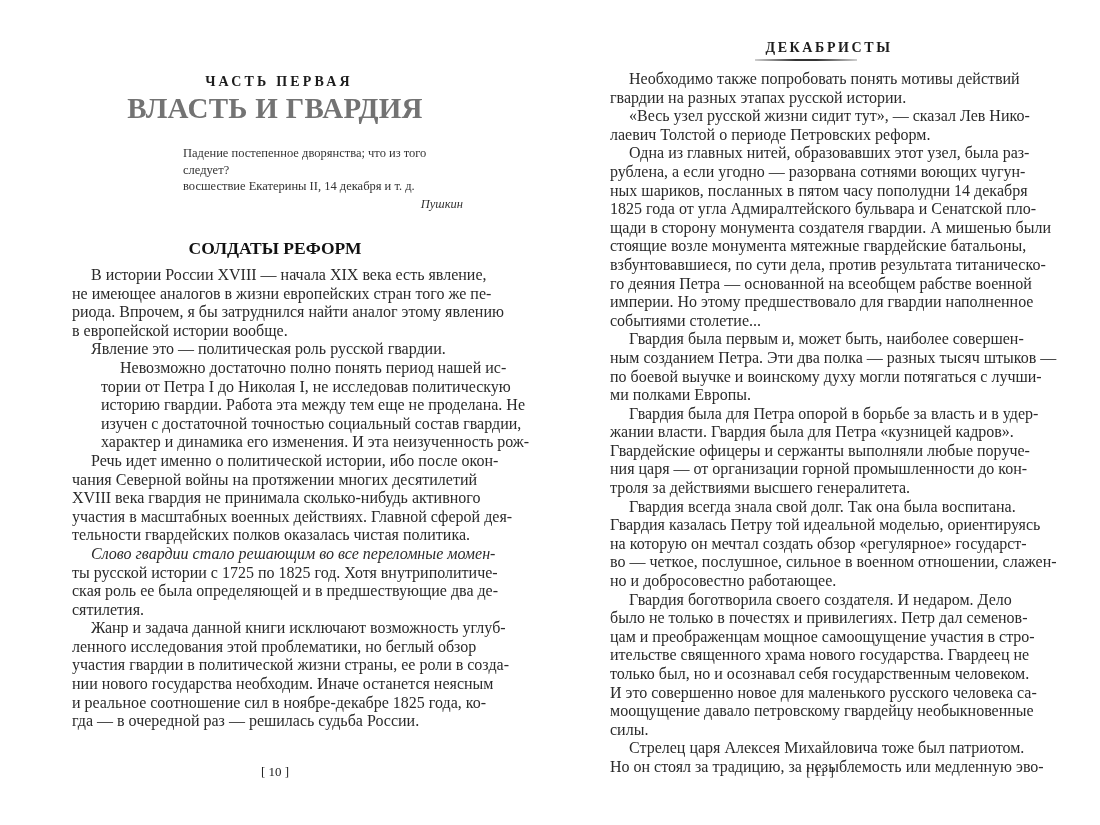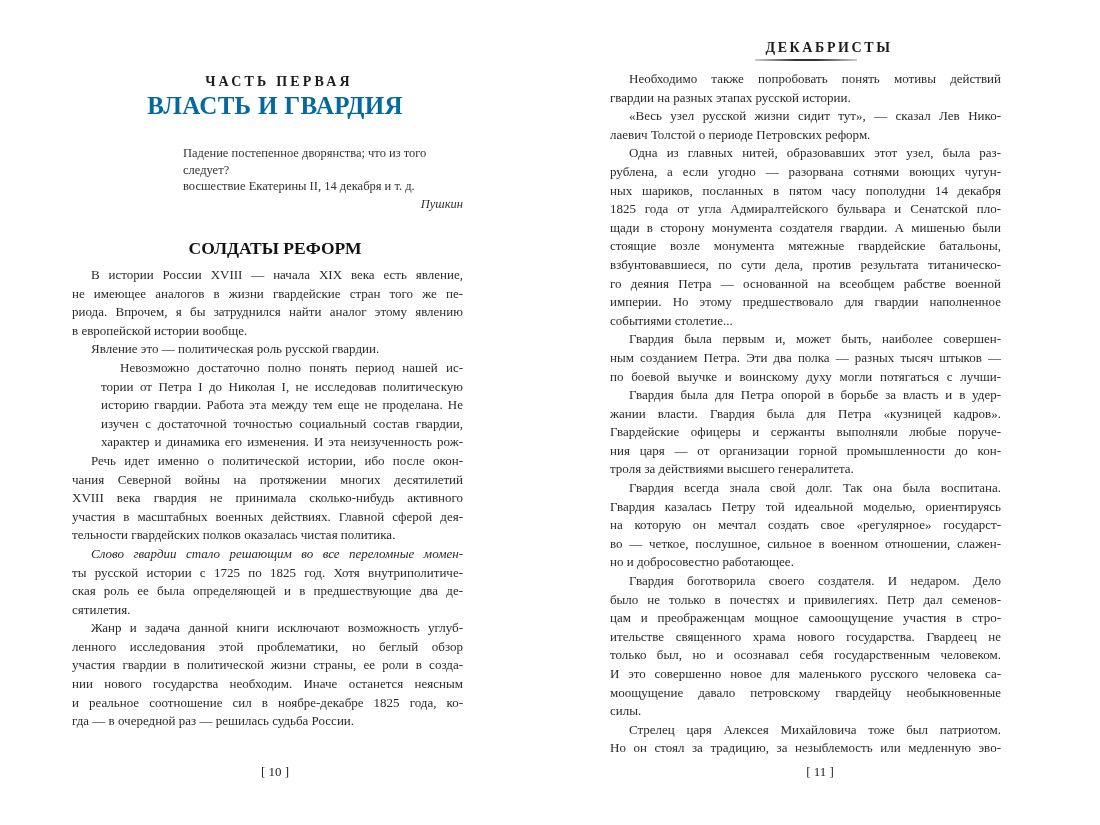--- a/index.html
+++ b/index.html
@@ -5,28 +5,28 @@
   html, body { margin: 0; padding: 0; background: #ffffff; }
   body { width: 1100px; height: 825px; position: relative; overflow: hidden;
          font-family: "Liberation Serif", "DejaVu Serif", serif; color: #2a2a2a; }
   .page { position: absolute; top: 0; height: 825px; }
   .page-left { left: 0; width: 550px; }
   .page-right { left: 550px; width: 550px; }
 
   .part-label { position: absolute; left: 4px; width: 100%; top: 74px; text-align: center;
                 font-size: 14px; font-weight: bold; letter-spacing: 3.2px; color: #1c1c1c; }
   .part-title { position: absolute; left: 0; width: 100%; top: 92px; text-align: center;
-                font-size: 25px; font-weight: bold; color: #0369a1; letter-spacing: 0.3px; }
+                font-size: 29px; font-weight: bold; color: #737373; letter-spacing: 0.3px; }
   .epigraph { position: absolute; left: 183px; width: 280px; top: 145px;
               font-size: 12.5px; line-height: 16.5px; color: #333; }
   .epigraph-author { text-align: right; font-style: italic; margin-top: 1px; }
   .chapter-title { position: absolute; left: 0; width: 100%; top: 238px; text-align: center;
                    font-size: 17.5px; font-weight: bold; color: #111; }
 
-  .text { position: absolute; font-size: 13px; line-height: 18.6px; text-align: justify;
+  .text { position: absolute; font-size: 16px; line-height: 18.6px; text-align: justify;
           hyphens: manual; }
   .page-left .text { left: 72px; width: 391px; top: 266px; }
   .page-right .text { left: 60px; width: 391px; top: 70px; }
   .text p { margin: 0; text-indent: 19px; }
   .line { display: block; text-align: justify; text-align-last: justify; white-space: nowrap; }
   .line.last { text-align-last: left; }
 
   .running-head { position: absolute; left: 4px; width: 550px; top: 40px; text-align: center;
                   font-size: 14px; font-weight: bold; letter-spacing: 2.6px; color: #1c1c1c; }
   .head-rule { position: absolute; left: 205px; width: 102px; top: 59px; height: 2px;
@@ -45,21 +45,21 @@
   <div class="part-title">ВЛАСТЬ И ГВАРДИЯ</div>
   <div class="epigraph">
     <div>Падение постепенное дворянства; что из того следует?</div>
     <div>восшествие Екатерины II, 14 декабря и т. д.</div>
     <div class="epigraph-author">Пушкин</div>
   </div>
   <div class="chapter-title">СОЛДАТЫ РЕФОРМ</div>
   <div class="text" id="left-text">
       <p style="text-indent: 0px;">
         <span class="line" style="padding-left: 19px;">В истории России XVIII — начала XIX века есть явление,</span>
-        <span class="line">не имеющее аналогов в жизни гвардейские стран того же пе-</span>
+        <span class="line">не имеющее аналогов в жизни европейских стран того же пе-</span>
         <span class="line">риода. Впрочем, я бы затруднился найти аналог этому явлению</span>
         <span class="line last">в европейской истории вообще.</span>
       </p>
       <p style="text-indent: 0px;">
         <span class="line last" style="padding-left: 19px;">Явление это — политическая роль русской гвардии.</span>
       </p>
       <p style="text-indent: 0px; margin-left: 29px;">
         <span class="line" style="padding-left: 19px;">Невозможно достаточно полно понять период нашей ис-</span>
         <span class="line">тории от Петра I до Николая I, не исследовав политическую</span>
         <span class="line">историю гвардии. Работа эта между тем еще не проделана. Не</span>
@@ -112,32 +112,33 @@
         <span class="line">стоящие возле монумента мятежные гвардейские батальоны,</span>
         <span class="line">взбунтовавшиеся, по сути дела, против результата титаническо-</span>
         <span class="line">го деяния Петра — основанной на всеобщем рабстве военной</span>
         <span class="line">империи. Но этому предшествовало для гвардии наполненное</span>
         <span class="line last">событиями столетие...</span>
       </p>
       <p style="text-indent: 0px;">
         <span class="line" style="padding-left: 19px;">Гвардия была первым и, может быть, наиболее совершен-</span>
         <span class="line">ным созданием Петра. Эти два полка — разных тысяч штыков —</span>
         <span class="line">по боевой выучке и воинскому духу могли потягаться с лучши-</span>
+        <span class="line last">ми полками Европы.</span>
       </p>
       <p style="text-indent: 0px;">
         <span class="line" style="padding-left: 19px;">Гвардия была для Петра опорой в борьбе за власть и в удер-</span>
         <span class="line">жании власти. Гвардия была для Петра «кузницей кадров».</span>
         <span class="line">Гвардейские офицеры и сержанты выполняли любые поруче-</span>
         <span class="line">ния царя — от организации горной промышленности до кон-</span>
         <span class="line last">троля за действиями высшего генералитета.</span>
       </p>
       <p style="text-indent: 0px;">
         <span class="line" style="padding-left: 19px;">Гвардия всегда знала свой долг. Так она была воспитана.</span>
         <span class="line">Гвардия казалась Петру той идеальной моделью, ориентируясь</span>
-        <span class="line">на которую он мечтал создать свое «регулярное» государст-</span>
+        <span class="line">на которую он мечтал создать обзор «регулярное» государст-</span>
         <span class="line">во — четкое, послушное, сильное в военном отношении, слажен-</span>
         <span class="line last">но и добросовестно работающее.</span>
       </p>
       <p style="text-indent: 0px;">
         <span class="line" style="padding-left: 19px;">Гвардия боготворила своего создателя. И недаром. Дело</span>
         <span class="line">было не только в почестях и привилегиях. Петр дал семенов-</span>
         <span class="line">цам и преображенцам мощное самоощущение участия в стро-</span>
         <span class="line">ительстве священного храма нового государства. Гвардеец не</span>
         <span class="line">только был, но и осознавал себя государственным человеком.</span>
         <span class="line">И это совершенно новое для маленького русского человека са-</span>

